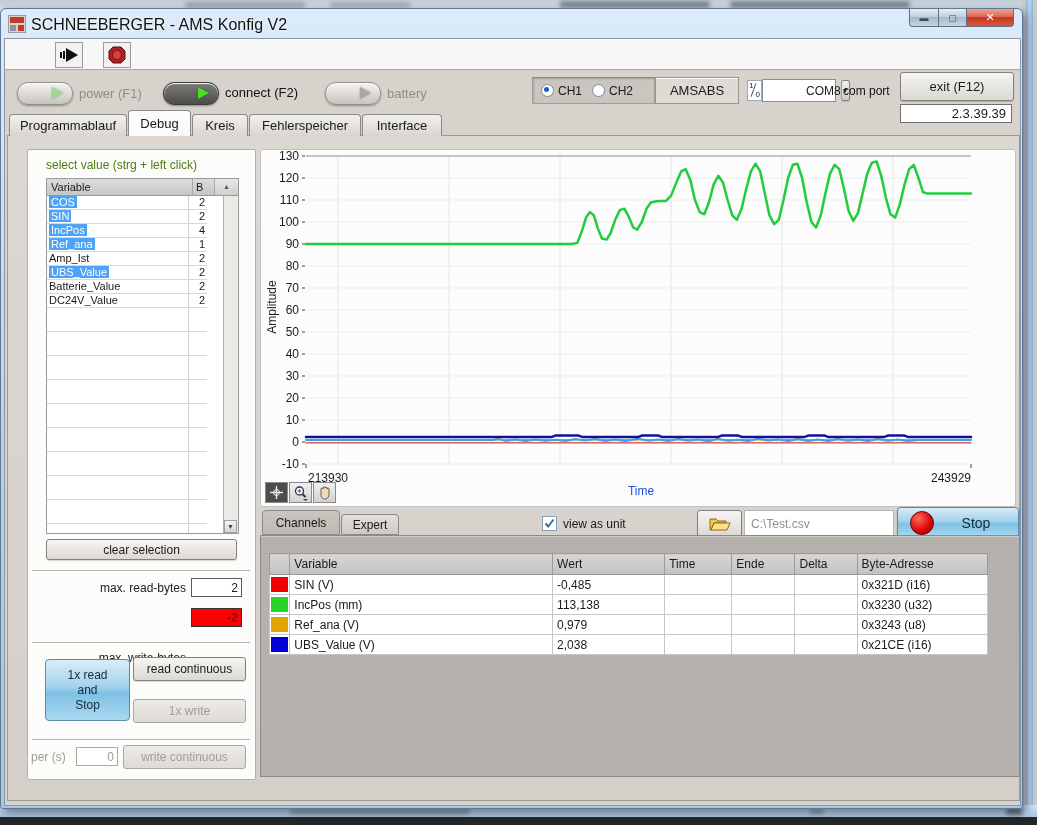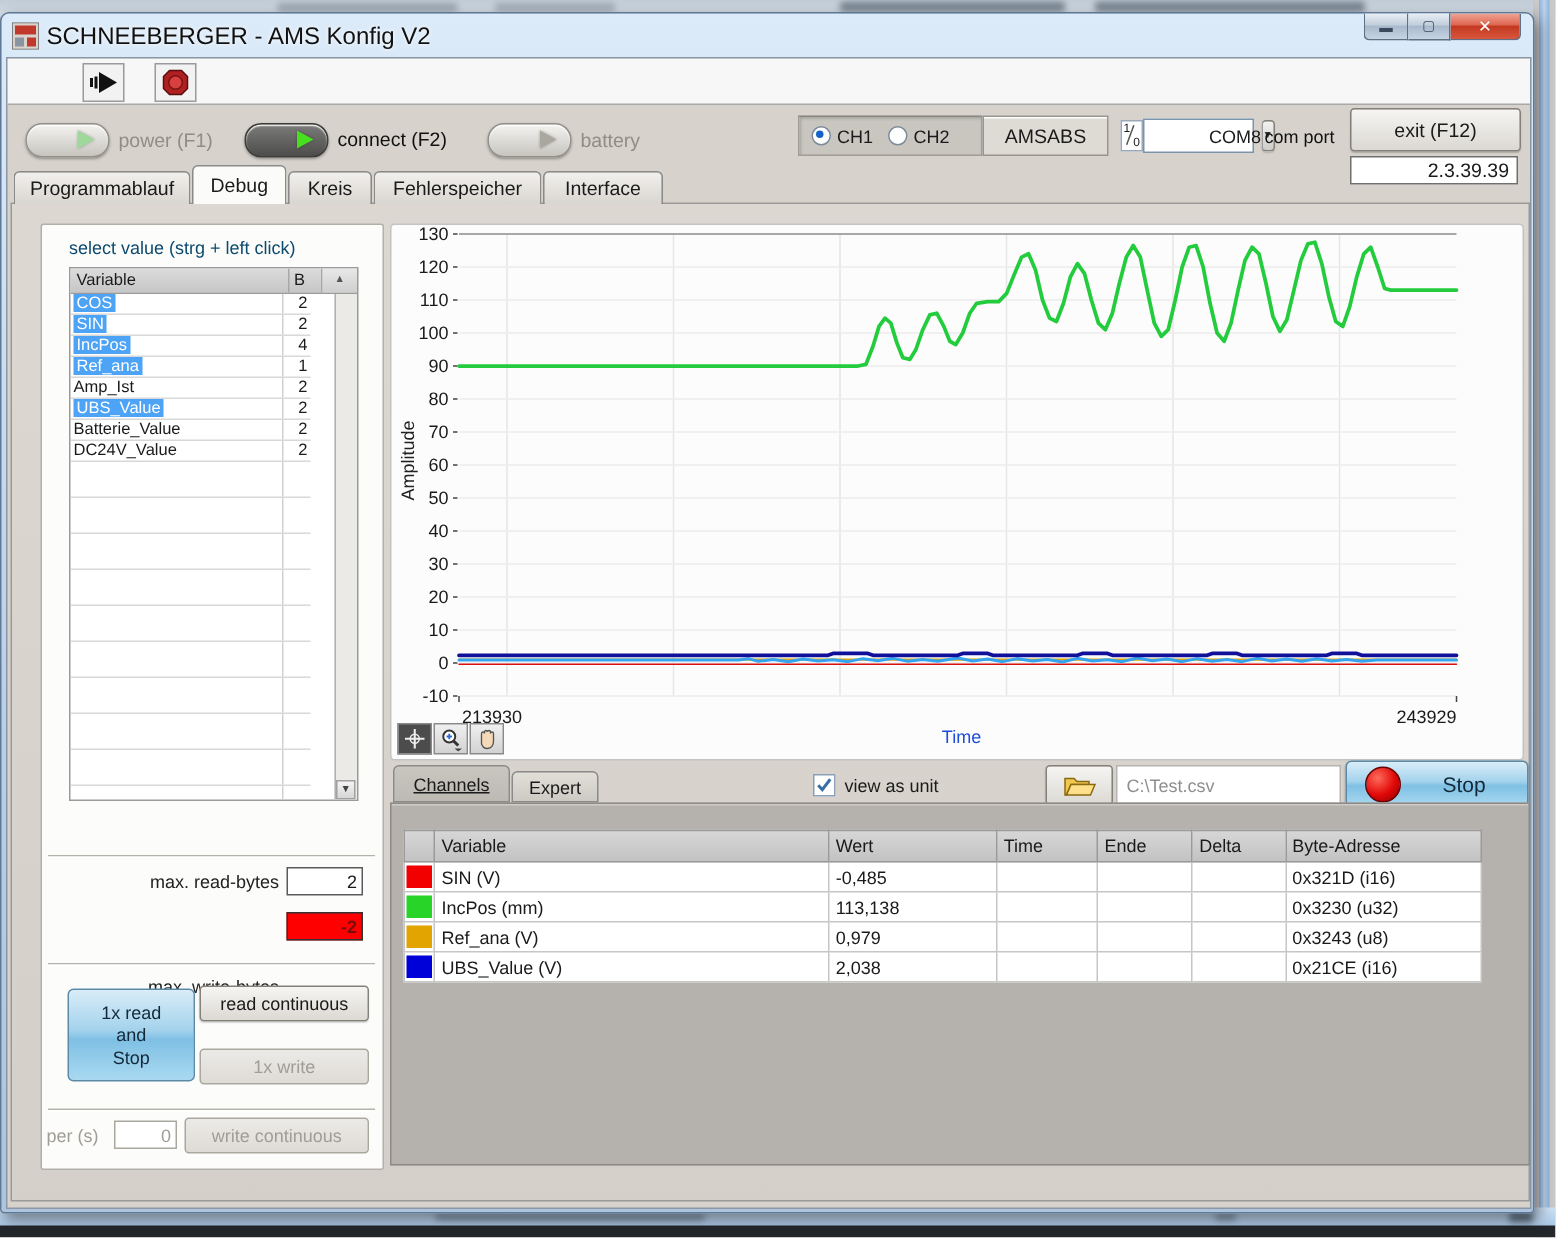--- a/index.html
+++ b/index.html
@@ -47,21 +47,21 @@
   .combo .val{flex:1;text-align:right;font-size:12px;padding-left:43px;}
   .combo .btn{width:15px;height:100%;background:linear-gradient(#f2f2f2,#cfcdc8);border-left:1px solid #9a9a9a;font-size:7px;display:flex;align-items:center;justify-content:center;color:#333;}
   .exit-btn{position:absolute;left:895px;top:33px;width:112px;height:27px;background:linear-gradient(#f6f5f3,#dbd8d2);border:1px solid #84817a;border-radius:3px;display:flex;align-items:center;justify-content:center;font-size:13px;box-shadow:0 1px 1px rgba(0,0,0,.2);}
   .version-box{position:absolute;left:895px;top:65px;width:112px;height:19px;background:#fff;border:1px solid #6f6f6f;font-size:13px;display:flex;align-items:center;justify-content:flex-end;padding-right:5px;box-sizing:border-box;}
   
   .tab{position:absolute;top:75px;height:22px;background:linear-gradient(#f2f0ed,#d9d6d0);border:1px solid #8a8a8a;border-bottom:none;border-radius:4px 4px 0 0;display:flex;align-items:center;justify-content:center;font-size:13px;padding:0 12px;box-sizing:border-box;}
   .tab.active{top:71px;height:26px;background:#fbfbfa;z-index:3;}
   .tabpanel{position:absolute;left:2px;top:96px;width:1011px;height:664px;background:#d9d5ce;border:1px solid #9a9a9a;background:linear-gradient(#dcd8d1,#d4d0c9);}
   
   .lgroup{position:absolute;left:22px;top:110px;width:227px;height:629px;background:#fcfcfb;border:1px solid #b3b0aa;border-radius:2px;}
-  .lg-title{position:absolute;left:18px;top:8px;font-size:12px;color:#0c4a6e;text-align:right;}
+  .lg-title{position:absolute;left:18px;top:8px;font-size:12px;color:#4d7c0f;text-align:right;}
   .vtable{position:absolute;left:18px;top:28px;width:191px;height:354px;border:1px solid #9a9a9a;background:#fff;overflow:hidden;}
   .vhead{display:flex;height:16px;background:linear-gradient(#dcdcdc,#c6c6c6);border-bottom:1px solid #9a9a9a;font-size:11px;}
   .vhead .hv{width:141px;padding-left:4px;border-right:1px solid #a8a8a8;line-height:16px;}
   .vhead .hb{width:18px;padding-left:3px;line-height:16px;border-right:1px solid #a8a8a8;}
   .vhead .hs{flex:1;background:linear-gradient(#e8e8e8,#cfcfcf);font-size:7px;text-align:center;line-height:16px;color:#555;}
   .vbody{position:absolute;left:0;top:17px;bottom:0;width:160px;}
   .vrow{display:flex;height:13px;border-bottom:1px solid #d8d8d8;font-size:11px;line-height:13px;}
   .vrow.empty{height:23px;}
   .vrow .vname{width:141px;padding-left:2px;border-right:1px solid #d0d0d0;white-space:nowrap;overflow:hidden;}
   .vrow .vb{width:16px;text-align:right;padding-right:2px;}
@@ -77,21 +77,21 @@
   .bluebtn{background:linear-gradient(#d9edf8,#a3d2ec 45%,#7fc0e4 55%,#a9d9f0);border:1px solid #5c8aa6;border-radius:4px;box-sizing:border-box;color:#13293a;}
   
   .chartpanel{position:absolute;left:255px;top:110px;width:754px;height:356px;background:#fcfcfc;border:1px solid #c3c3c3;border-radius:3px;}
   .ylab{position:absolute;left:-24px;top:150px;width:70px;text-align:center;transform:rotate(-90deg);font-size:12px;color:#222;}
   .xlab{position:absolute;left:320px;top:334px;width:120px;text-align:center;font-size:12px;color:#1d4ed8;}
   .gtools{position:absolute;left:4px;top:332px;display:flex;gap:1px;}
   .gtool{width:21px;height:19px;border:1px solid #8a8a8a;background:linear-gradient(#f0f0f0,#d2d2d2);display:flex;align-items:center;justify-content:center;}
   .gtool.dark{background:#4c4c4c;}
   
   .ctab{position:absolute;height:25px;background:linear-gradient(#e2dfd9,#cdcac4);border:1px solid #8a8a8a;border-radius:4px 4px 0 0;display:flex;align-items:center;justify-content:center;font-size:12px;padding:0 12px;box-sizing:border-box;}
-  .ctab.active{background:linear-gradient(#c9c6c0,#bdbab4);z-index:2;text-decoration:underline;}
+  .ctab.active{background:linear-gradient(#c9c6c0,#bdbab4);z-index:2;}
   .chkrow{position:absolute;left:537px;top:477px;display:flex;align-items:center;gap:6px;}
   .chk{width:13px;height:13px;background:#fff;border:1px solid #8aa0b8;display:flex;align-items:center;justify-content:center;}
   .folderbtn{position:absolute;left:692px;top:471px;width:45px;height:27px;}
   .pathbox{position:absolute;left:739px;top:471px;width:150px;height:27px;background:#fff;border:1px solid #b5b3af;font-size:12px;color:#8f8f8f;display:flex;align-items:center;padding-left:6px;box-sizing:border-box;}
   .stopbtn{position:absolute;left:892px;top:468px;width:122px;height:31px;display:flex;align-items:center;box-shadow:0 1px 2px rgba(0,0,0,.25);}
   .led{width:22px;height:22px;border-radius:50%;margin-left:12px;background:radial-gradient(circle at 34% 30%,#ff6a5a,#e00808 55%,#8c0000);border:1px solid #6a0000;}
   .stopbtn .lbl{flex:1;text-align:center;font-size:14px;}
   .chpanel{position:absolute;left:255px;top:496px;width:758px;height:240px;background:#b5b2ae;border:1px solid #8d8a86;box-shadow:inset 0 1px 0 #cfccc8;}
   .chtable{position:absolute;left:8px;top:17px;width:719px;border-collapse:collapse;background:#fff;font-size:12px;table-layout:fixed;}
   .chtable th{background:linear-gradient(#d6d6d6,#c2c2c2);border:1px solid #9a9a9a;font-weight:normal;text-align:left;padding:2px 4px;height:16px;}
@@ -292,20 +292,23 @@
               </div>
               <div class="vrow empty">
                 <div class="vname"></div>
                 <div class="vb"></div>
               </div>
             </div>
           <div class="vscroll">
             <div class="sarrow" style="bottom:0;">▼</div>
           </div>
         </div>
+        <div class="btn" style="position:absolute;left:18px;top:389px;width:191px;height:21px;">
+            <span>clear selection</span>
+          </div>
         <div class="divider" style="top:420px;"></div>
         <span class="fieldlab" style="left:18px;top:431px;">max. read-bytes</span>
         <div class="numfield" style="left:163px;top:428px;width:51px;height:19px;">
             <span>2</span>
           </div>
         <span class="fieldlab" style="left:18px;top:461px;margin-top:40px;">max. write-bytes</span>
         <div class="numfield red" style="left:163px;top:458px;width:51px;height:19px;">
             <span>-2</span>
           </div>
         <div class="divider" style="top:492px;"></div>

